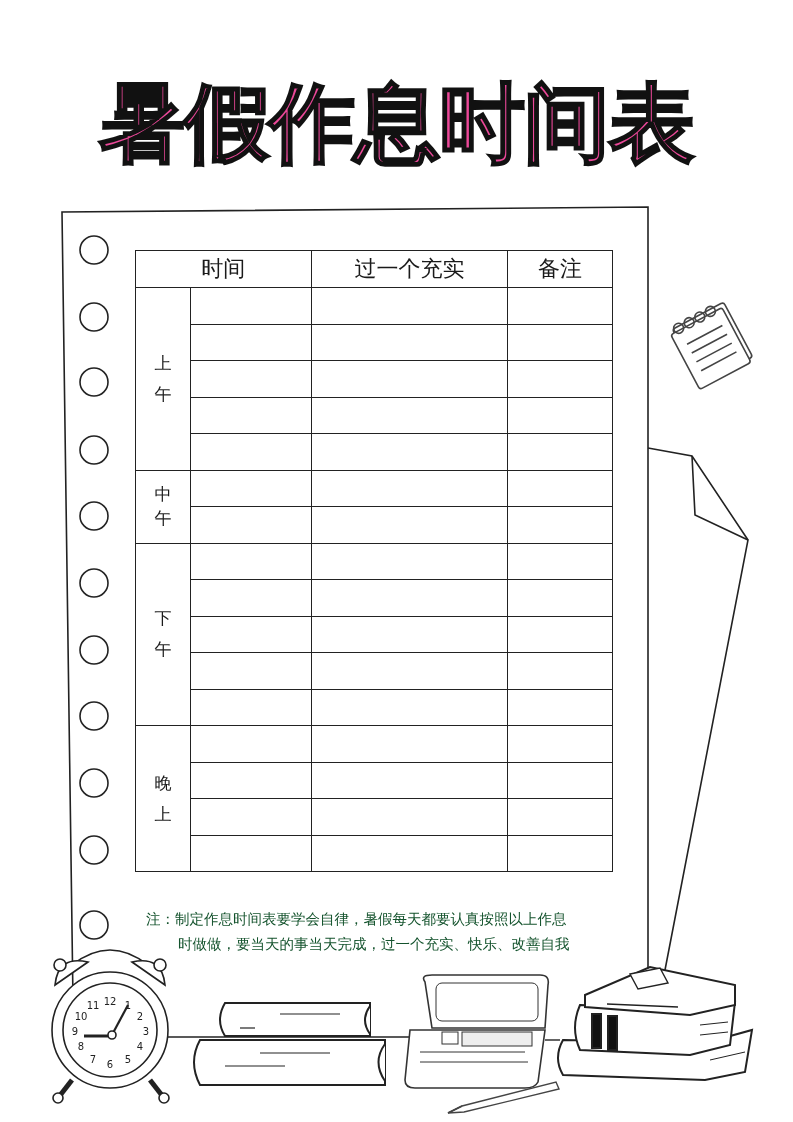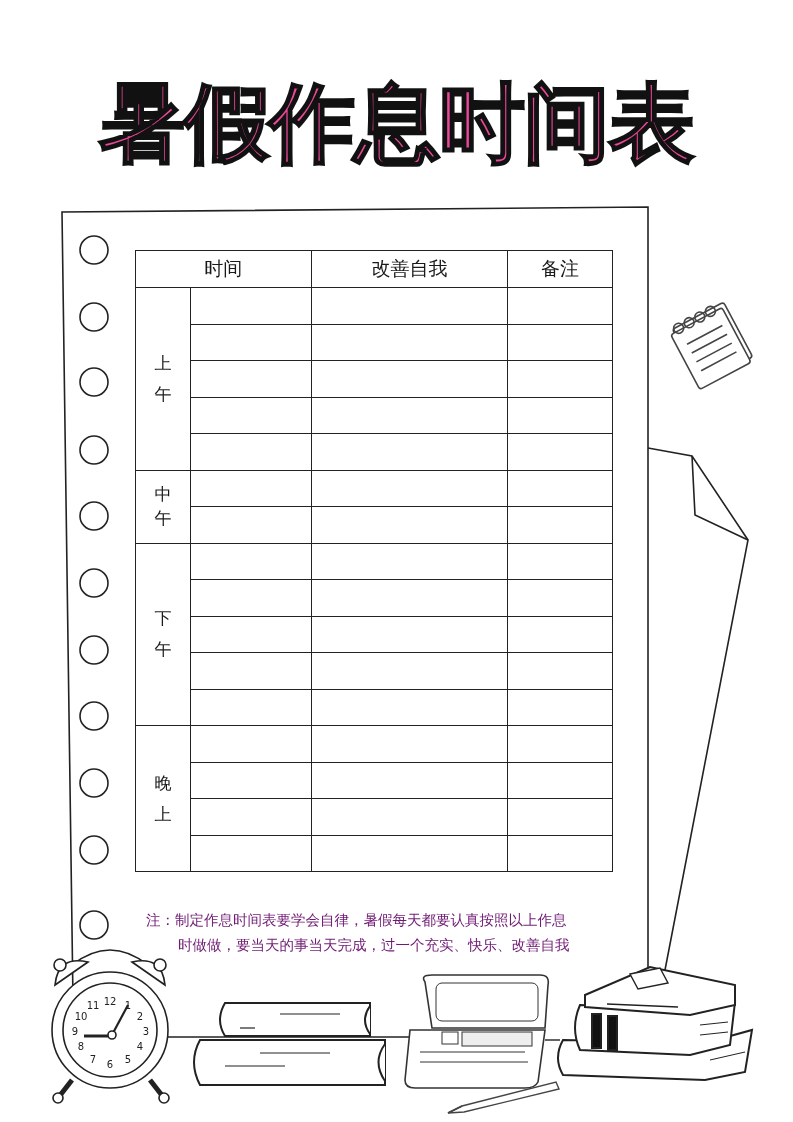--- a/index.html
+++ b/index.html
@@ -5,26 +5,26 @@
   html, body { margin:0; padding:0; background:#ffffff; }
   body { width:793px; height:1122px; position:relative; overflow:hidden;
          font-family:"DejaVu Sans", "Liberation Sans", sans-serif; color:#1a1a1a; }
   .title { position:absolute; left:0; top:68px; width:793px; text-align:center;
            font-size:86px; font-weight:bold; letter-spacing:-1px; color:#ec4899;
            -webkit-text-stroke:2.2px #111; line-height:110px; font-family:"DejaVu Sans", sans-serif; }
   .deco { position:absolute; left:0; top:0; }
   .table { position:absolute; left:135px; top:250px; width:478px;
            border-collapse:collapse; font-size:18px; }
   .table td, .table th { border:1.5px solid #222; padding:0; }
-  .table th { height:36px; font-weight:normal; font-size:19px; }
+  .table th { height:36px; font-weight:normal; font-size:22px; }
   .table td { height:35.5px; }
   .period { text-align:center; vertical-align:middle; font-size:17px; line-height:1; }
   .period span { display:block; margin:0 auto; }
   .note { position:absolute; left:146px; top:908px; width:470px; font-size:14.5px;
-          line-height:24.5px; color:#701a75; }
+          line-height:24.5px; color:#14532d;font-family:Liberation Mono, monospace; }
   .note .indent { padding-left:32px; display:block; }
 </style>
 </head>
 <body>
 
 <svg class="deco" width="793" height="1122" viewBox="0 0 793 1122">
 
   <g fill="none" stroke="#222" stroke-width="1.6">
     <polyline points="73,1000 62,212 648,207 648,972"></polyline>
 
@@ -140,21 +140,21 @@
 <table class="table">
   <colgroup>
     <col style="width:55px">
       <col style="width:121px">
       <col style="width:197px">
       <col style="width:105px">
   </colgroup>
   <thead>
     <tr>
       <th colspan="2">时间</th>
-      <th>改善自我</th>
+      <th>过一个充实</th>
       <th>备注</th>
     </tr>
   </thead>
   <tbody id="tbody">
       <tr>
         <td rowspan="5" class="period">
           <span style="margin: 14px auto;">上</span>
           <span style="margin: 14px auto;">午</span>
         </td>
         <td></td>

